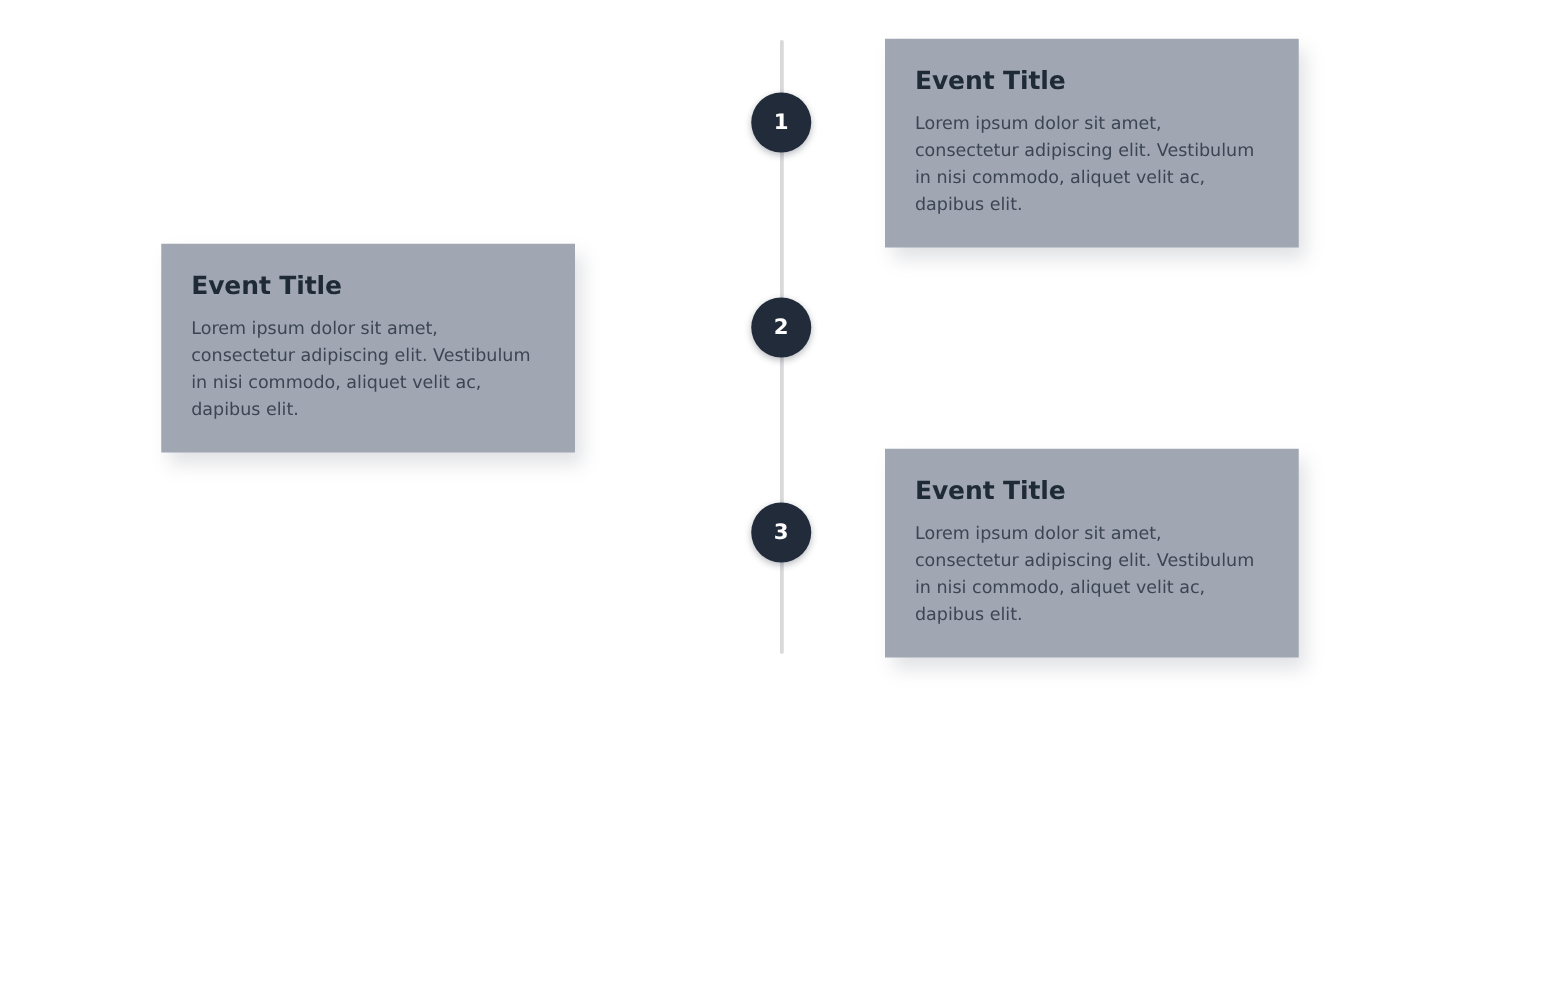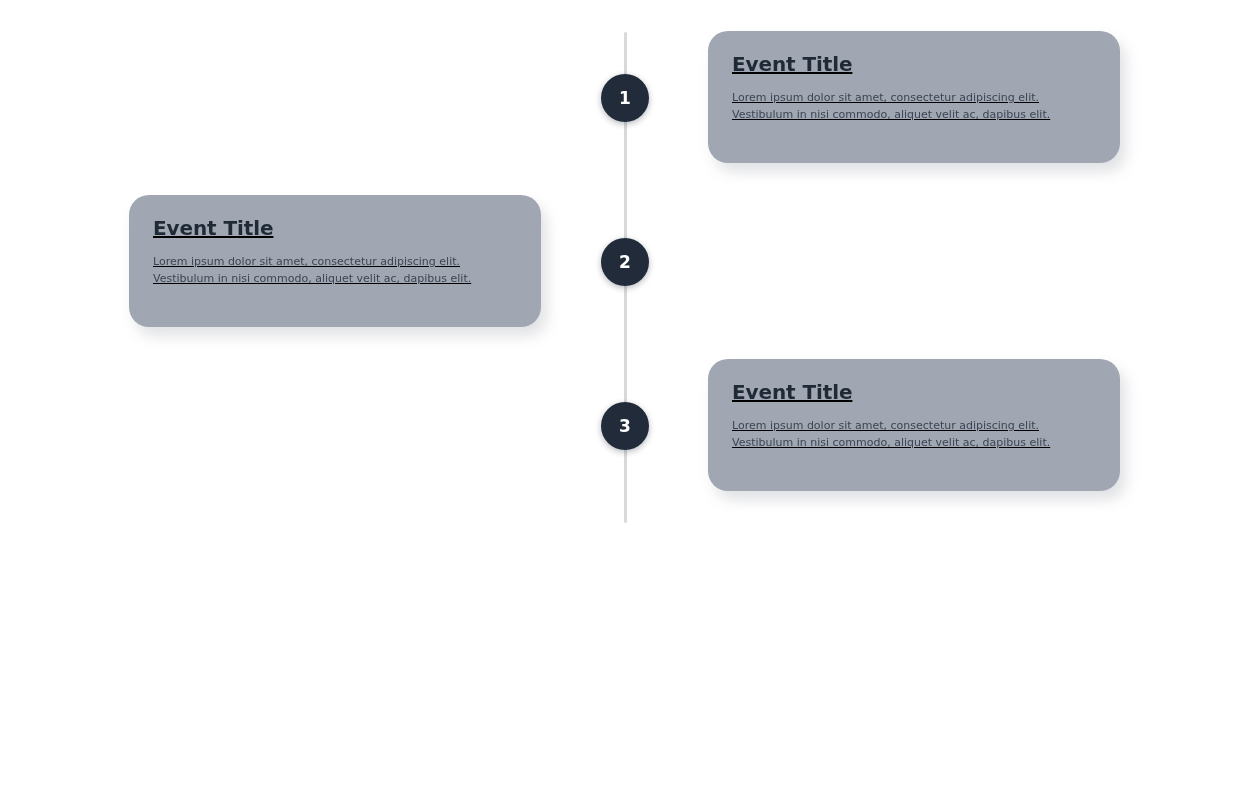--- a/index.html
+++ b/index.html
@@ -55,44 +55,43 @@
     font-weight: bold;
     line-height: 1;
     box-shadow: 0 2px 6px rgba(17, 24, 39, 0.30);
     z-index: 3;
   }
 
   
   .timeline-card {
     position: absolute;
     top: -67px;
-    width: 412px;
+    width: 331px;
     min-height: 132px;
     padding: 20px 24px 22px 24px;
     background: #a0a6b2;
-    border-radius: 20px;
+    border-radius: 0;
     box-shadow: 6px 9px 14px rgba(120, 125, 135, 0.22);
     z-index: 2;
-    text-decoration: underline;
   }
 
   .timeline-item.side-right .timeline-card { left: 708px; }
   .timeline-item.side-left  .timeline-card { left: 129px; }
 
   .card-title {
     font-size: 20px;
     font-weight: bold;
     color: #1f2a37;
     line-height: 1.3;
     margin-bottom: 12px;
     letter-spacing: -0.1px;
   }
 
   .card-body {
-    font-size: 11px;
+    font-size: 14px;
     font-weight: normal;
     color: #3c4553;
     line-height: 1.55;
   }
 </style>
 </head>
 <body>
 
 <div class="timeline">
 

